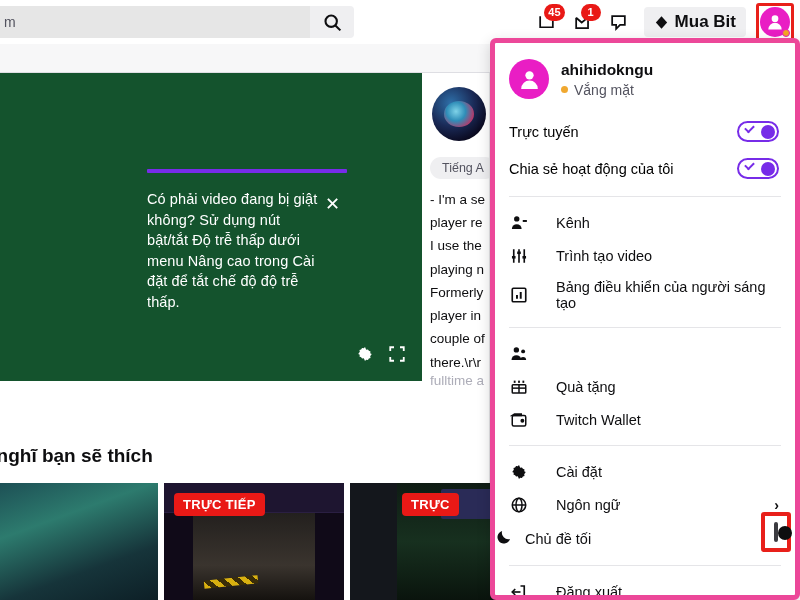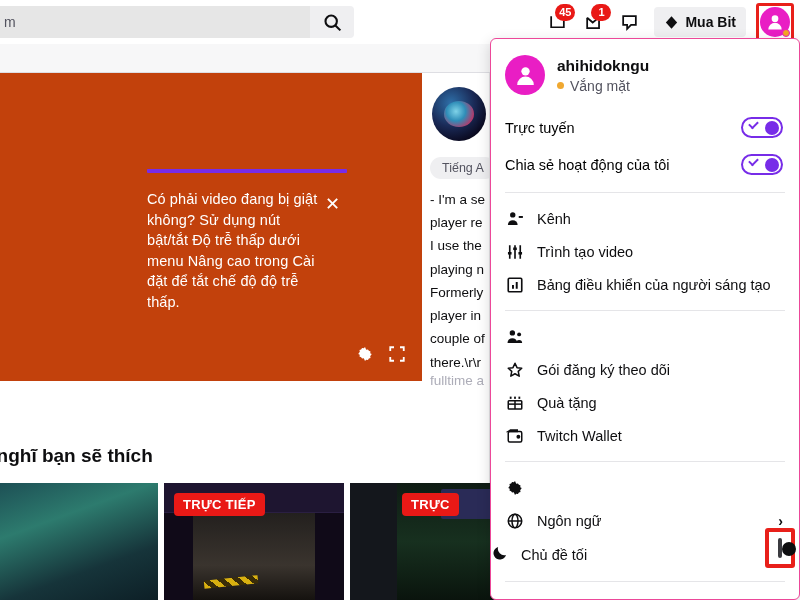--- a/index.html
+++ b/index.html
@@ -46,21 +46,21 @@
     min-width: 20px; height: 17px; padding: 0 4px;
     background: #e91916; color: #fff;
     border-radius: 9px; font-size: 11px; font-weight: 700;
     display: flex; align-items: center; justify-content: center;
     line-height: 1;
   }
   .bits-btn {
     display: flex; align-items: center; gap: 6px;
     height: 30px; padding: 0 10px; margin-left: 6px;
     background: #efeff1; border: none; border-radius: 4px;
-    font-size: 14px; font-weight: 600; color: #0e0e10; cursor: pointer;
+    font-size: 17px; font-weight: 600; color: #0e0e10; cursor: pointer;
     font-family: "Liberation Sans", sans-serif;
   }
   .avatar-hl {
     margin-left: 8px; margin-right: 2px;
     border: 3px solid #e8201a; border-radius: 3px;
     padding: 1px; display: flex; align-items: center; justify-content: center;
     cursor: pointer;
   }
   .avatar-top {
     width: 30px; height: 30px; border-radius: 50%;
@@ -74,21 +74,21 @@
   }
 
   .subbar {
     position: absolute; top: 44px; left: 0; width: 800px; height: 29px;
     background: #f7f7f8; border-bottom: 1px solid #dedee3;
   }
 
   
   .player {
     position: absolute; left: 0; top: 73px;
-    width: 422px; height: 308px; background: #c2410c;
+    width: 422px; height: 308px; background: #14532d;
   }
   .tooltip-card {
     position: absolute; left: 147px; top: 96px; width: 215px;
   }
   .tooltip-bar {
     width: 200px; height: 4px; background: #772ce8; border-radius: 1px;
     margin-bottom: 16px;
   }
   .tooltip-body { display: flex; align-items: flex-start; }
   .tooltip-text {
@@ -184,21 +184,21 @@
   .scroll-edge {
     position: absolute; left: 489px; top: 73px; width: 2px; height: 527px;
     background: #e3e3e6;
   }
 
   
   .dropdown {
     position: absolute; right: 0px; top: 38px;
     width: 310px; height: 562px;
     background: #ffffff;
-    border: 1px solid #ec4899;
+    border: 5px solid #ec4899;
     border-radius: 6px;
     box-shadow: 0 4px 14px rgba(0,0,0,.16);
     overflow: hidden;
   }
   .dd-header {
     display: flex; align-items: center; gap: 12px;
     padding: 16px 12px 14px 14px;
   }
   .dd-avatar {
     width: 40px; height: 40px; border-radius: 50%;
@@ -228,21 +228,21 @@
   }
   .tg .chk {
     position: absolute; left: 6px; top: 2px;
     width: 9px; height: 6px; border-left: 2px solid #772ce8;
     border-bottom: 2px solid #772ce8; transform: rotate(-45deg);
   }
 
   .sep { height: 1px; background: #e5e5e8; margin: 9px 14px; }
 
   .mi {
-    display: flex; align-items: center; gap: 13px;
+    display: flex; align-items: center; gap: 28px;
     padding: 7px 16px 7px 14px; cursor: pointer;
     font-size: 14.5px; color: #0e0e10;
   }
   .mi .ico { width: 19px; height: 19px; flex: none; display: flex;
              align-items: center; justify-content: center; }
   .mi .lbl { flex: 1; }
   .chev { color: #0e0e10; font-size: 14px; font-weight: 700; }
 
   .dark-row {
     display: flex; align-items: center; gap: 12px;
@@ -457,28 +457,20 @@
       <span class="ico">
         <svg width="18" height="18" viewBox="0 0 24 24" fill="#0e0e10">
           <circle cx="8.5" cy="6.5" r="3.6"></circle>
             <path d="M2 20 a6.5 6.5 0 0 1 13 0 z"></path>
           <circle cx="17.5" cy="8.5" r="2.6"></circle>
             <path d="M13.5 20 a4 4 0 0 1 8 0 z"></path>
         </svg>
       </span>
     </div>
 
-    <div class="mi">
-      <span class="ico">
-        <svg width="18" height="18" viewBox="0 0 24 24" fill="none" stroke="#0e0e10" stroke-width="2" stroke-linejoin="round">
-          <path d="M12 3 l2.7 5.9 6.3.7 -4.7 4.3 1.3 6.3 -5.6 -3.2 -5.6 3.2 1.3 -6.3 -4.7 -4.3 6.3 -.7 z"></path>
-        </svg>
-      </span>
-      <span class="lbl">Gói đăng ký theo dõi</span>
-    </div>
 
     <div class="mi">
       <span class="ico">
         <svg width="18" height="18" viewBox="0 0 24 24" fill="none" stroke="#0e0e10" stroke-width="2">
           <rect x="3" y="9" width="18" height="11" rx="1"></rect>
             <line x1="3" y1="13.5" x2="21" y2="13.5"></line>
           <line x1="12" y1="9" x2="12" y2="20"></line>
           <rect x="5" y="3.5" width="2.4" height="3" fill="#0e0e10" stroke="none"></rect>
           <rect x="10.8" y="3.5" width="2.4" height="3" fill="#0e0e10" stroke="none"></rect>
           <rect x="16.6" y="3.5" width="2.4" height="3" fill="#0e0e10" stroke="none"></rect>
@@ -499,20 +491,21 @@
     </div>
 
     <div class="sep"></div>
 
     <div class="mi">
       <span class="ico">
         <svg width="18" height="18" viewBox="0 0 24 24" fill="#0e0e10">
           <path d="M12 8.5a3.5 3.5 0 1 0 0 7 3.5 3.5 0 0 0 0-7zm9 3.5l-2.1-1 .5-2.3-2.2-.9-1.3-1.9-2.3.4L12 2.8 10.4 4.4l-2.3-.4-1.3 1.9-2.2.9.5 2.3L3 12l2.1 1-.5 2.3 2.2.9 1.3 1.9 2.3-.4L12 21.2l1.6-1.6 2.3.4 1.3-1.9 2.2-.9-.5-2.3z"></path>
         </svg>
       </span>
+      <span class="lbl">Cài đặt</span>
     </div>
 
     <div class="mi">
       <span class="ico">
         <svg width="18" height="18" viewBox="0 0 24 24" fill="none" stroke="#0e0e10" stroke-width="2">
           <circle cx="12" cy="12" r="9"></circle>
             <ellipse cx="12" cy="12" rx="4" ry="9"></ellipse>
           <line x1="3" y1="12" x2="21" y2="12"></line>
         </svg>
       </span>

